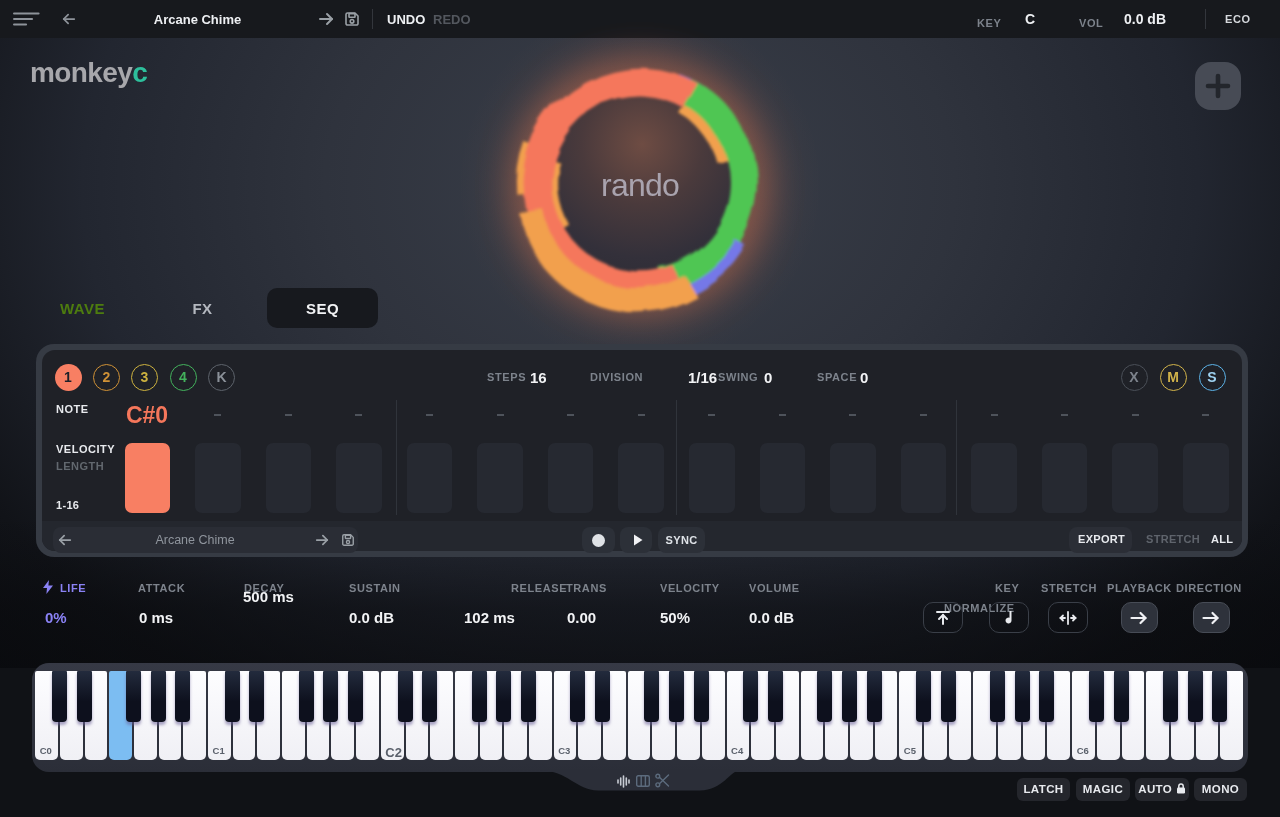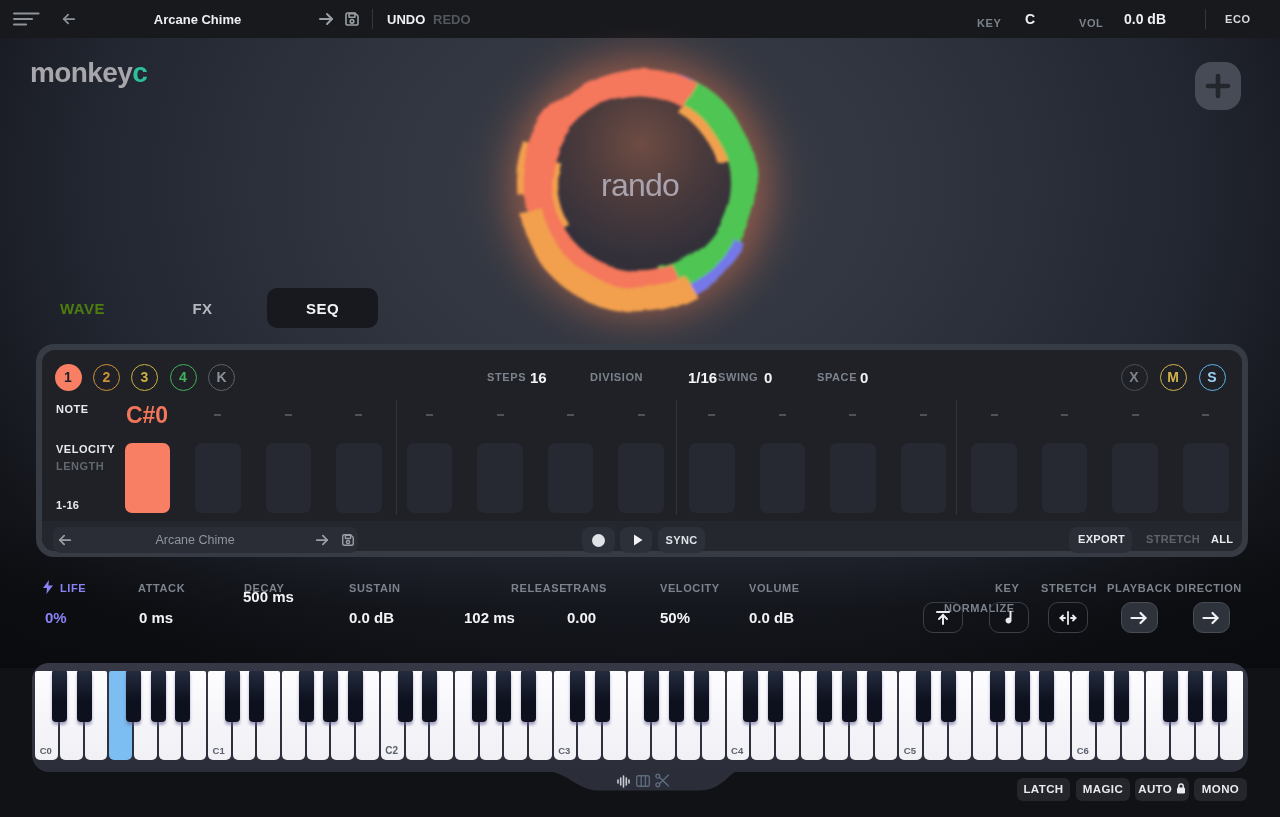--- a/index.html
+++ b/index.html
@@ -298,21 +298,21 @@
     <div class="abs" style="left:183.34000000000003px;top:671px;width:22.69px;height:89px;border-radius:2px 2px 5px 5px;background:linear-gradient(#fdfdff,#f0f0f5);"></div>
     <div class="abs" style="left:208.03000000000003px;top:671px;width:22.69px;height:89px;border-radius:2px 2px 5px 5px;background:linear-gradient(#fdfdff,#f0f0f5);"></div>
     <div class="abs" style="left:212.53000000000003px;top:745px;font-size:9.5px;font-weight:bold;color:#5a606b;">C1</div>
     <div class="abs" style="left:232.72000000000003px;top:671px;width:22.69px;height:89px;border-radius:2px 2px 5px 5px;background:linear-gradient(#fdfdff,#f0f0f5);"></div>
     <div class="abs" style="left:257.41px;top:671px;width:22.69px;height:89px;border-radius:2px 2px 5px 5px;background:linear-gradient(#fdfdff,#f0f0f5);"></div>
     <div class="abs" style="left:282.1px;top:671px;width:22.69px;height:89px;border-radius:2px 2px 5px 5px;background:linear-gradient(#fdfdff,#f0f0f5);"></div>
     <div class="abs" style="left:306.79px;top:671px;width:22.69px;height:89px;border-radius:2px 2px 5px 5px;background:linear-gradient(#fdfdff,#f0f0f5);"></div>
     <div class="abs" style="left:331.48px;top:671px;width:22.69px;height:89px;border-radius:2px 2px 5px 5px;background:linear-gradient(#fdfdff,#f0f0f5);"></div>
     <div class="abs" style="left:356.17px;top:671px;width:22.69px;height:89px;border-radius:2px 2px 5px 5px;background:linear-gradient(#fdfdff,#f0f0f5);"></div>
     <div class="abs" style="left:380.86px;top:671px;width:22.69px;height:89px;border-radius:2px 2px 5px 5px;background:linear-gradient(#fdfdff,#f0f0f5);"></div>
-    <div class="abs" style="left:385.36px;top:745px;font-size:10px;font-weight:bold;color:#5a606b;">C2</div>
+    <div class="abs" style="left:385.36px;top:745px;font-size:13px;font-weight:bold;color:#5a606b;">C2</div>
     <div class="abs" style="left:405.55px;top:671px;width:22.69px;height:89px;border-radius:2px 2px 5px 5px;background:linear-gradient(#fdfdff,#f0f0f5);"></div>
     <div class="abs" style="left:430.24px;top:671px;width:22.69px;height:89px;border-radius:2px 2px 5px 5px;background:linear-gradient(#fdfdff,#f0f0f5);"></div>
     <div class="abs" style="left:454.93px;top:671px;width:22.69px;height:89px;border-radius:2px 2px 5px 5px;background:linear-gradient(#fdfdff,#f0f0f5);"></div>
     <div class="abs" style="left:479.62px;top:671px;width:22.69px;height:89px;border-radius:2px 2px 5px 5px;background:linear-gradient(#fdfdff,#f0f0f5);"></div>
     <div class="abs" style="left:504.31px;top:671px;width:22.69px;height:89px;border-radius:2px 2px 5px 5px;background:linear-gradient(#fdfdff,#f0f0f5);"></div>
     <div class="abs" style="left:529px;top:671px;width:22.69px;height:89px;border-radius:2px 2px 5px 5px;background:linear-gradient(#fdfdff,#f0f0f5);"></div>
     <div class="abs" style="left:553.69px;top:671px;width:22.69px;height:89px;border-radius:2px 2px 5px 5px;background:linear-gradient(#fdfdff,#f0f0f5);"></div>
     <div class="abs" style="left:558.19px;top:745px;font-size:9.5px;font-weight:bold;color:#5a606b;">C3</div>
     <div class="abs" style="left:578.3800000000001px;top:671px;width:22.69px;height:89px;border-radius:2px 2px 5px 5px;background:linear-gradient(#fdfdff,#f0f0f5);"></div>
     <div class="abs" style="left:603.07px;top:671px;width:22.69px;height:89px;border-radius:2px 2px 5px 5px;background:linear-gradient(#fdfdff,#f0f0f5);"></div>

